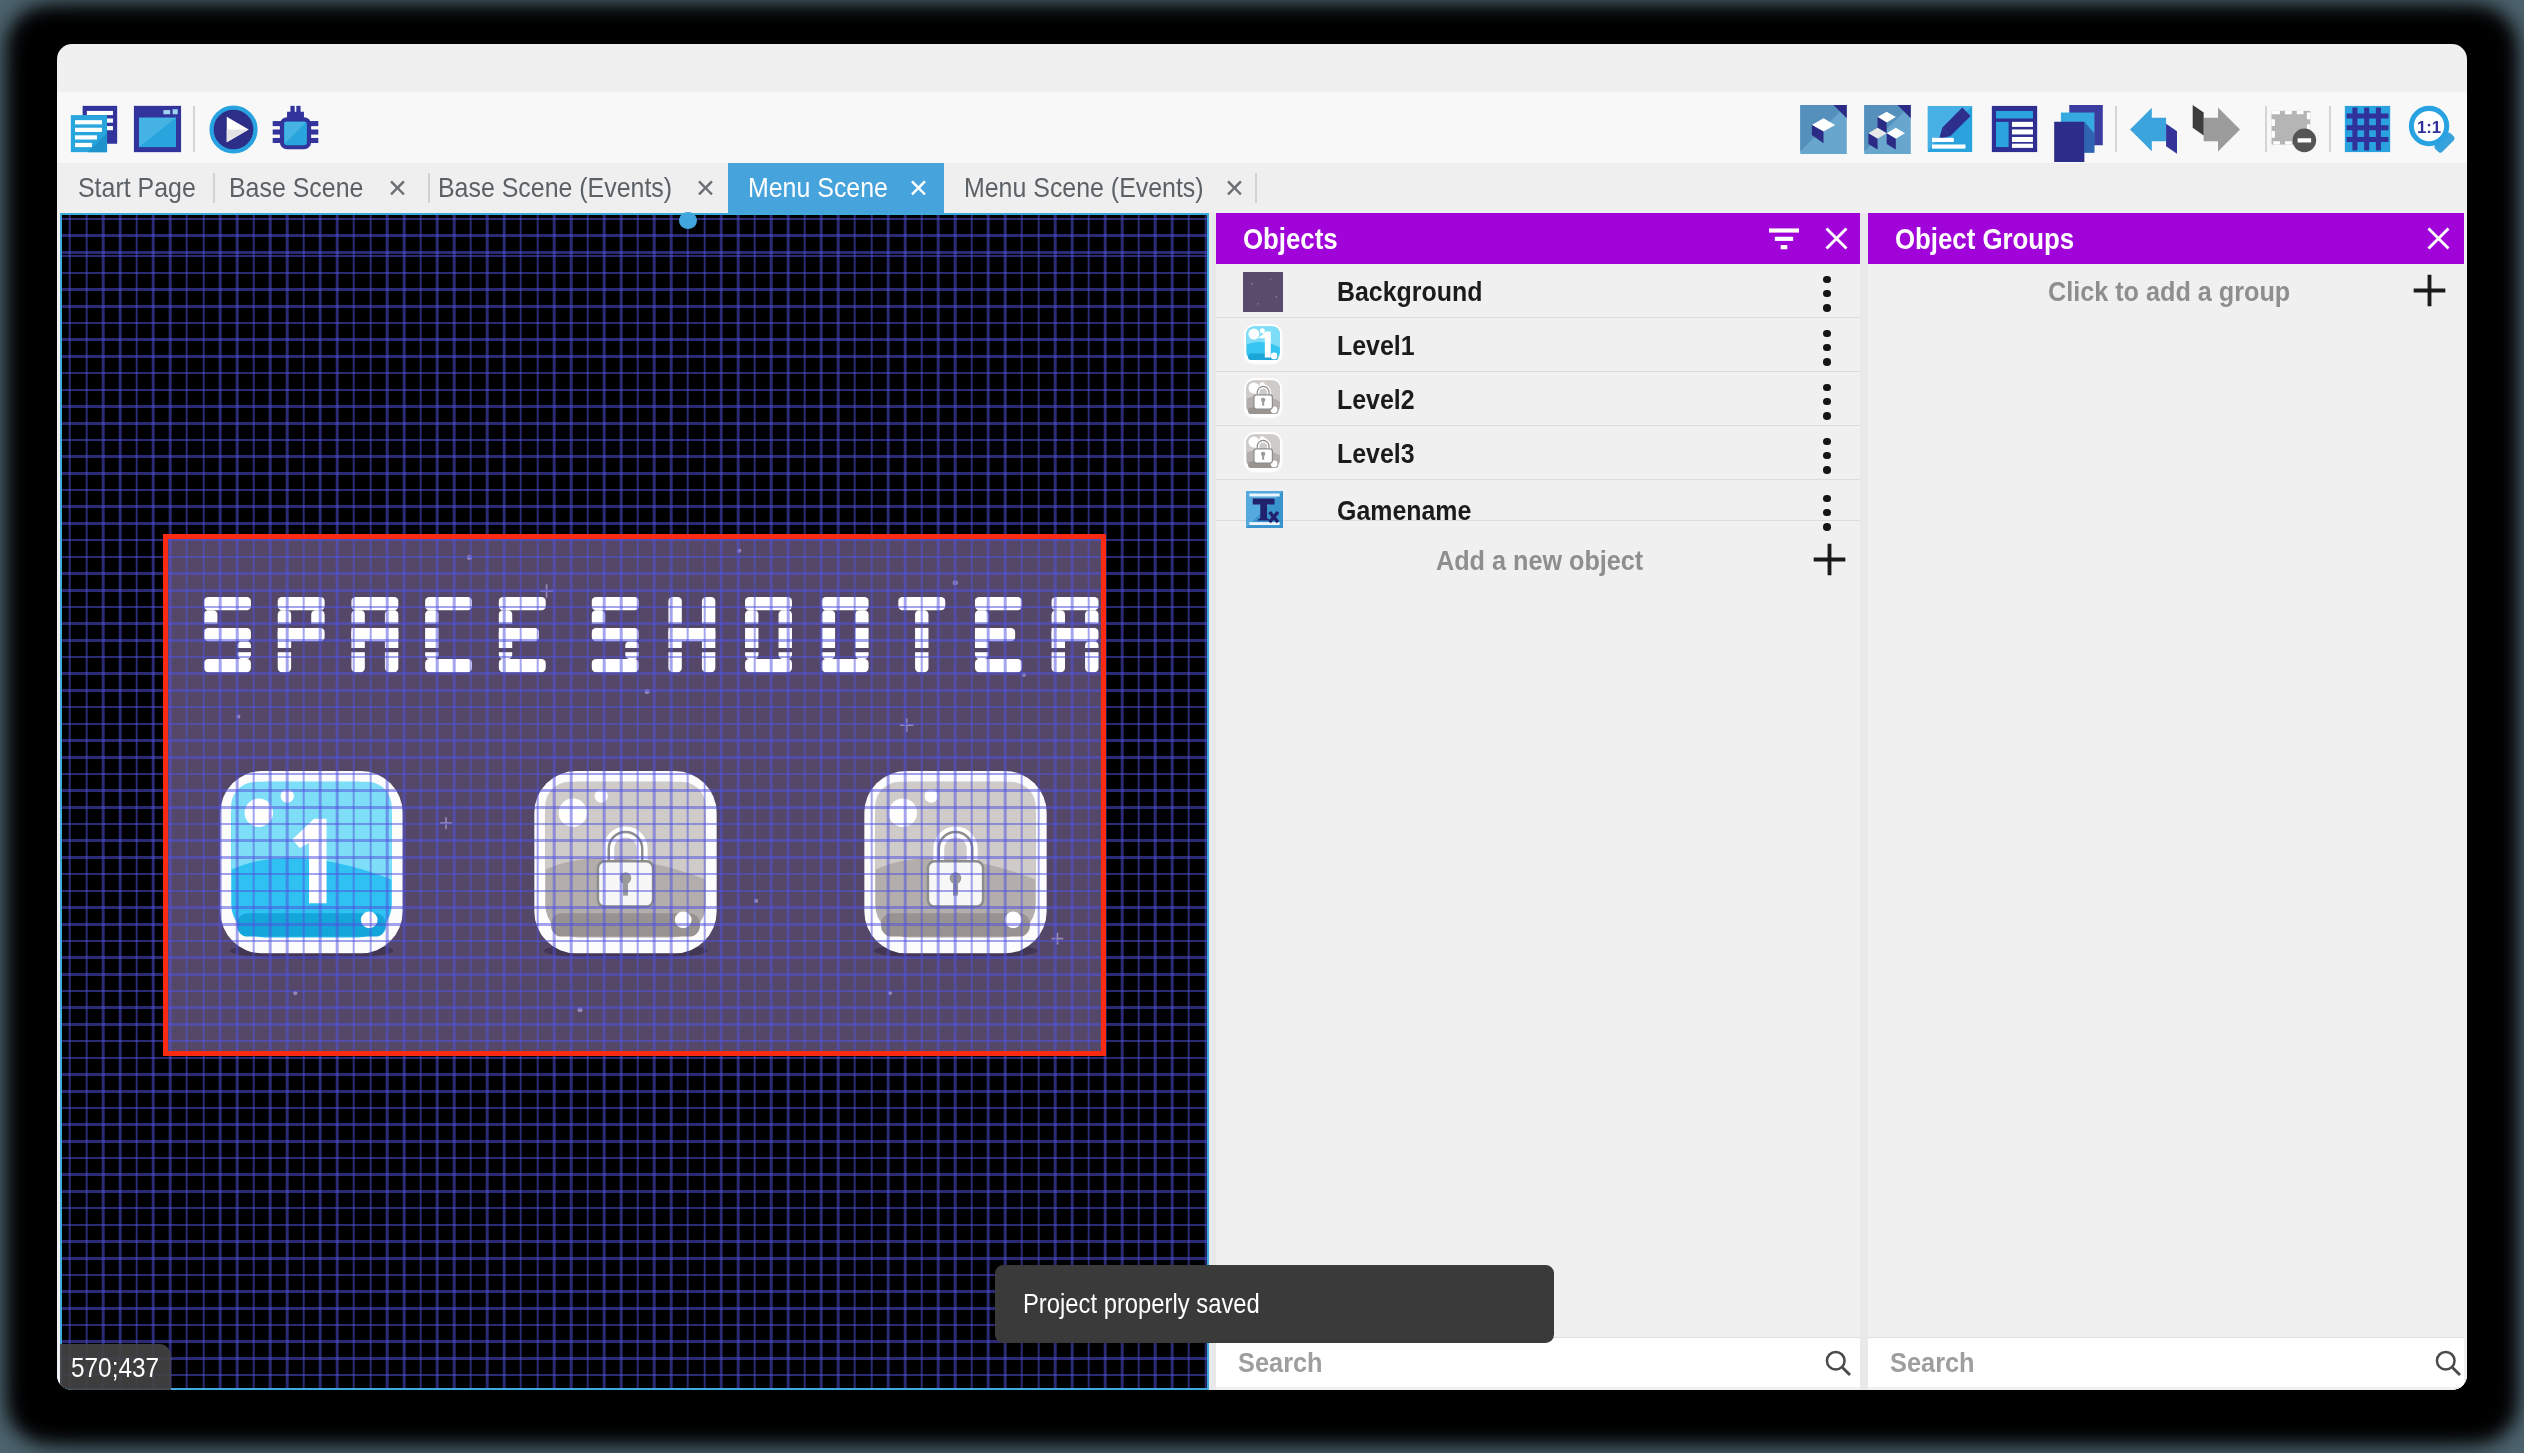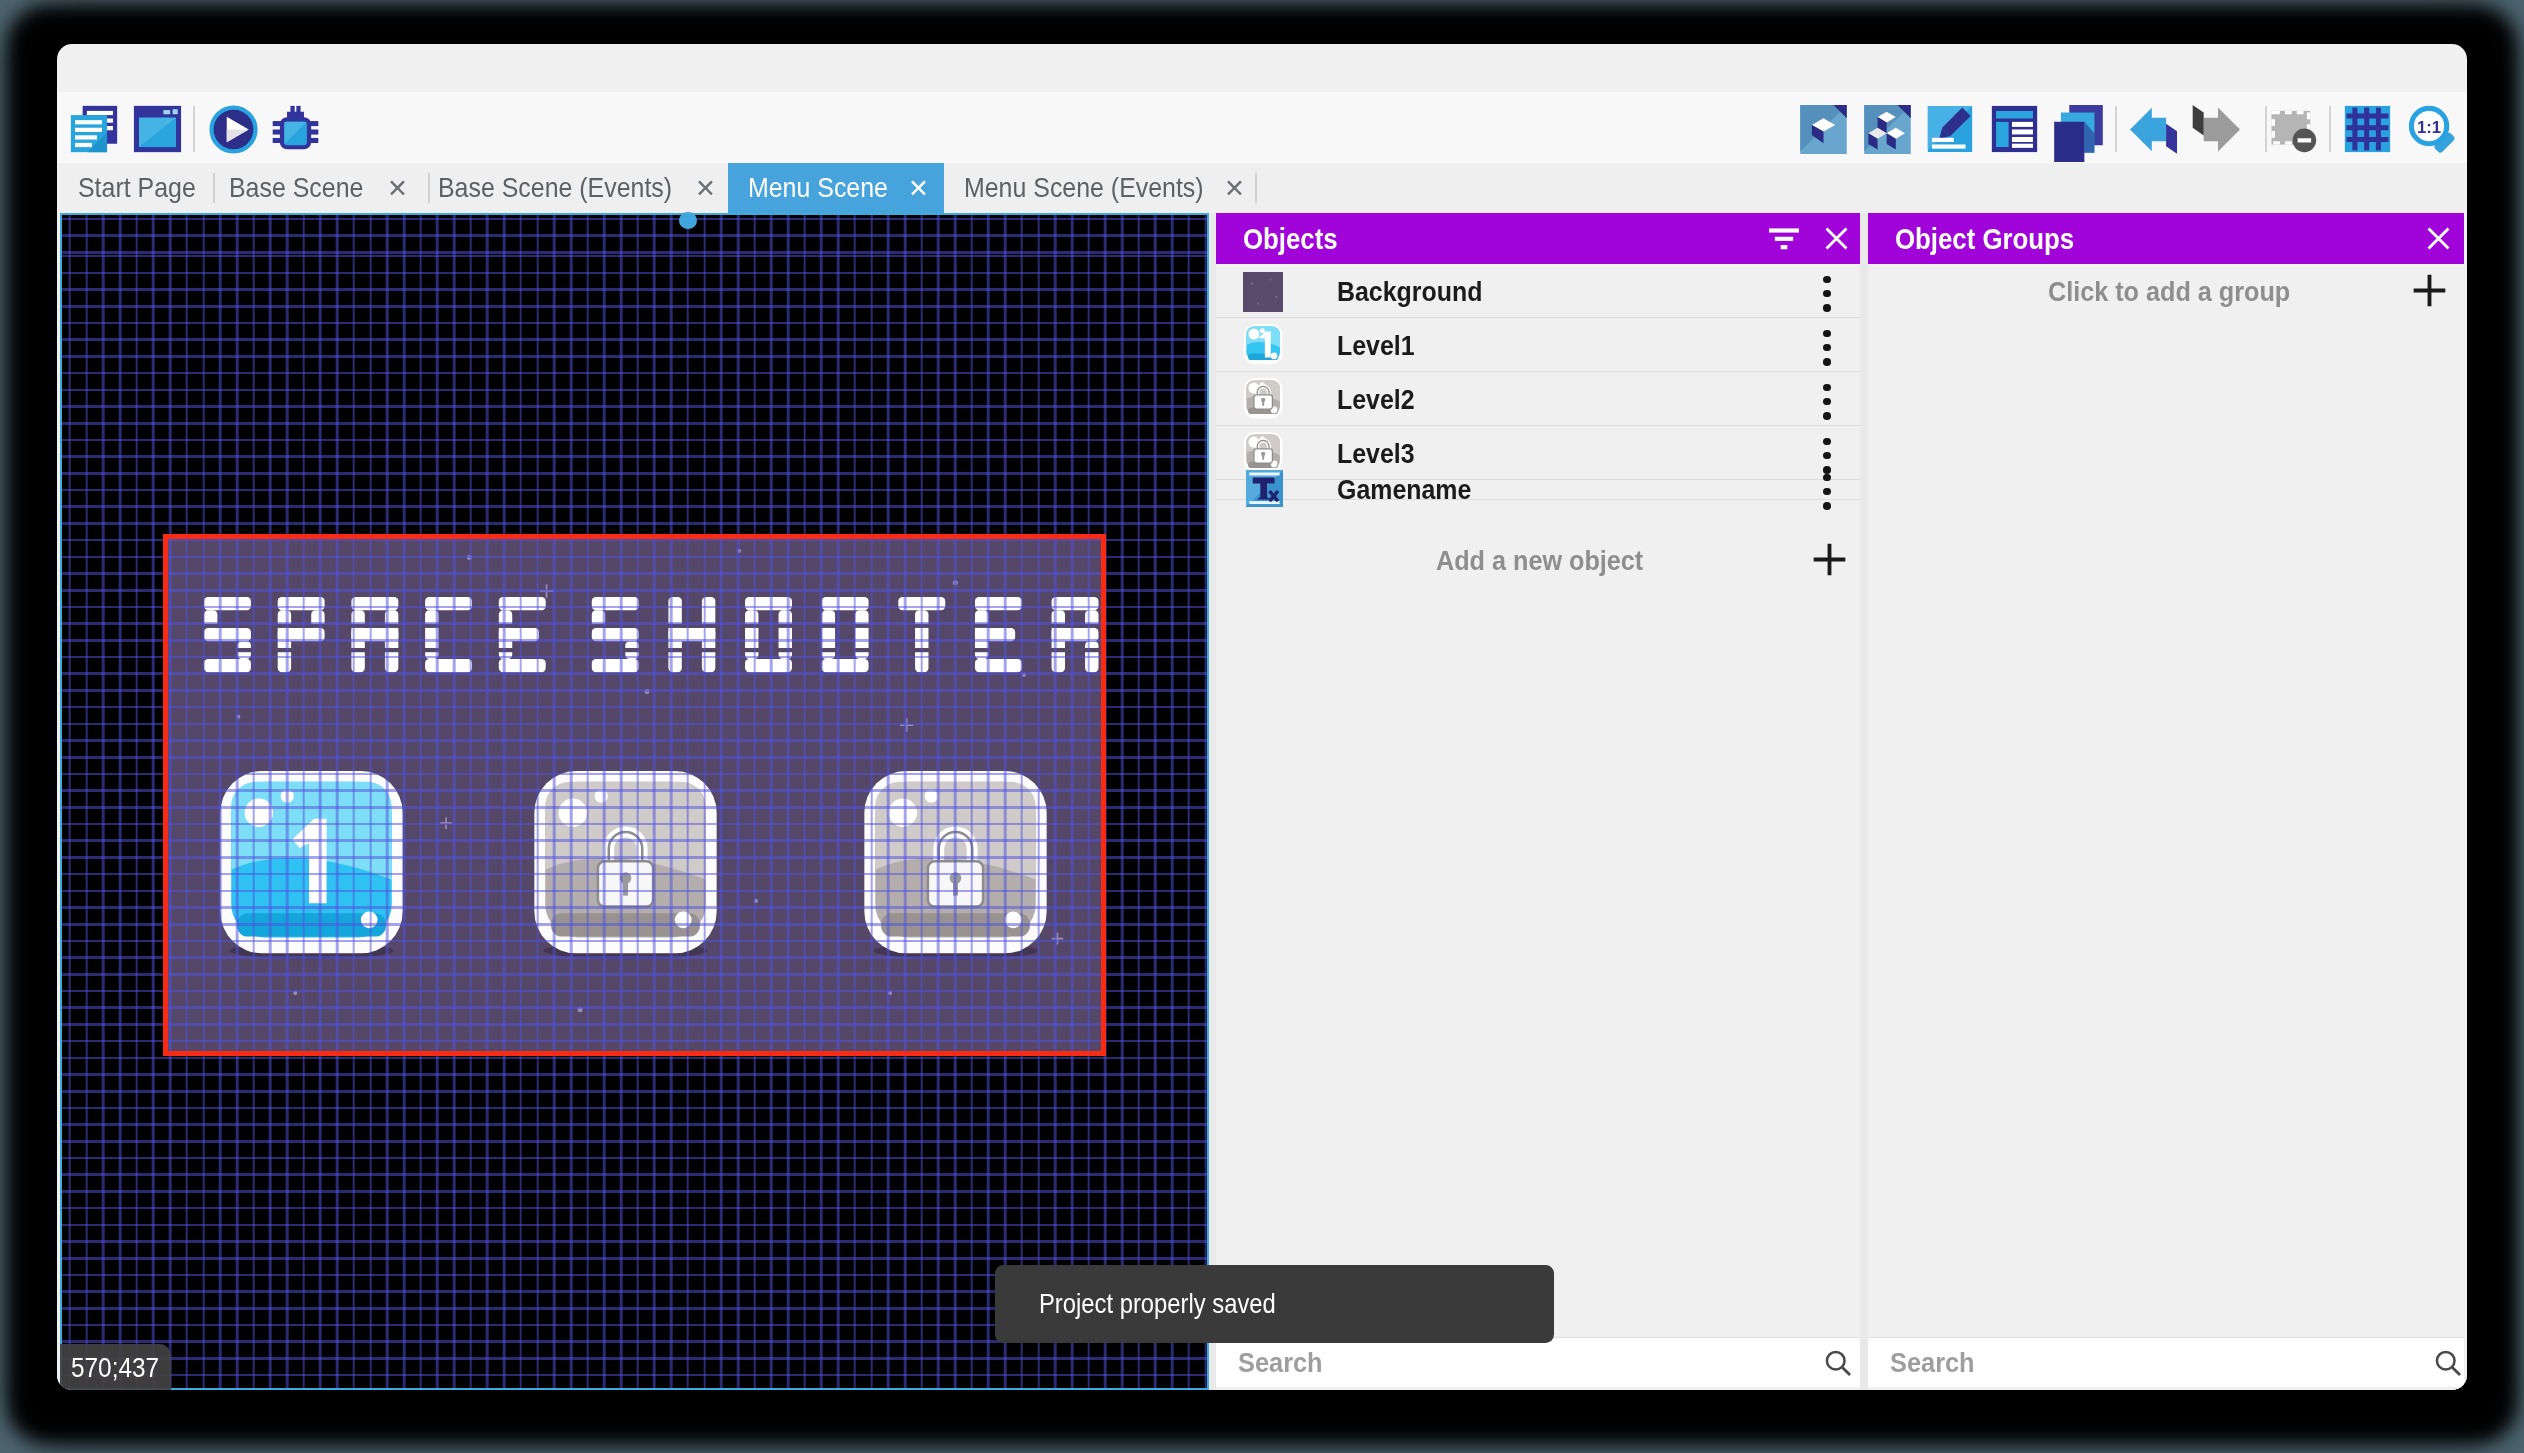--- a/index.html
+++ b/index.html
@@ -53,21 +53,21 @@
   .panel { position:absolute; top:0; height:1177px; background:#f0f0f0;font-weight:bold; }
   .phead { position:absolute; left:0; top:0; width:100%; height:51px; background:#a104d8; color:#fff; }
   .phead .ptitle { position:absolute; left:27px; top:0; line-height:51px; font-size:30px; transform:scaleX(0.86); transform-origin:left center; }
   .row { position:absolute; left:0; width:100%; border-bottom:1.7px solid #dcdcdc; }
   .rowlabel { position:absolute; left:121px; font-size:28px; color:#1b1b1b; transform:scaleX(0.89); transform-origin:left center; }
   .dots { position:absolute; left:607px; }
   .dot { width:7.5px; height:7.5px; border-radius:50%; background:#151515; margin:6.7px auto; }
   .gray { color:#8e8e8e; transform:scaleX(0.9); transform-origin:left center; display:inline-block; white-space:nowrap; }
   .search { position:absolute; left:0; bottom:3.3px; width:100%; height:50px; background:#ffffff; border-top:1.7px solid #e0e0e0; }
   .search .ph { position:absolute; left:22px; top:0; line-height:49px; font-size:28.5px; color:#9e9e9e; transform:scaleX(0.89); transform-origin:left center; }
-  #toast { position:absolute; left:938px; top:1221px; width:559px; height:78px; background:#3a3a3a; border-radius:8.4px; color:#fff; font-size:28px; line-height:78px; padding-left:44px; z-index:50; }
+  #toast { position:absolute; left:938px; top:1221px; width:559px; height:78px; background:#3a3a3a; border-radius:8.4px; color:#fff; font-size:28px; line-height:78px; padding-left:28px; z-index:50; }
   #toast span { display:inline-block; transform:scaleX(0.85); transform-origin:left center; }
 </style>
 </head>
 <body>
 <div id="shadow"></div>
 <div id="shadow2"></div>
 <div id="win">
   <div id="toolbar">
     <svg class="ticon" style="left:13.4px" width="48" height="48" viewBox="0 0 57 57">
       <rect x="15" y="1" width="41" height="45" fill="#32339b"></rect>
@@ -438,21 +438,21 @@
           <circle cx="24" cy="27" r="2.6" fill="#9a9a9a"></circle>
             <rect x="22.8" y="28" width="2.4" height="6" fill="#9a9a9a"></rect>
         </svg>
         <span class="rowlabel" style="top:11.7px">Level3</span>
         <div class="dots" style="top:5px">
             <div class="dot"></div>
             <div class="dot"></div>
             <div class="dot"></div>
           </div>
       </div>
-      <div class="row" style="top:249px;height:38px">
+      <div class="row" style="top:270px;height:38px">
         <svg style="position:absolute;left:30px;top:8.4px" width="37" height="37" viewBox="0 0 44 44">
           <rect x="0" y="0" width="44" height="44" fill="#3994cd"></rect>
           <path d="M0 0 L44 0 L0 44 Z" fill="#55aadd"></path>
           <rect x="4" y="3" width="36" height="3.5" fill="#eaf5fc"></rect>
             <rect x="4" y="37" width="36" height="3.5" fill="#eaf5fc"></rect>
           <path d="M8 9 L34 9 L34 16 L25 16 L25 32 L29 35 L13 35 L17 32 L17 16 L8 16 Z" fill="#21216e"></path>
           <path d="M28 25 l10 12 M38 25 l-10 12" stroke="#21216e" stroke-width="4"></path>
         </svg>
         <span class="rowlabel" style="top:11.7px">Gamename</span>
         <div class="dots" style="top:5px">

